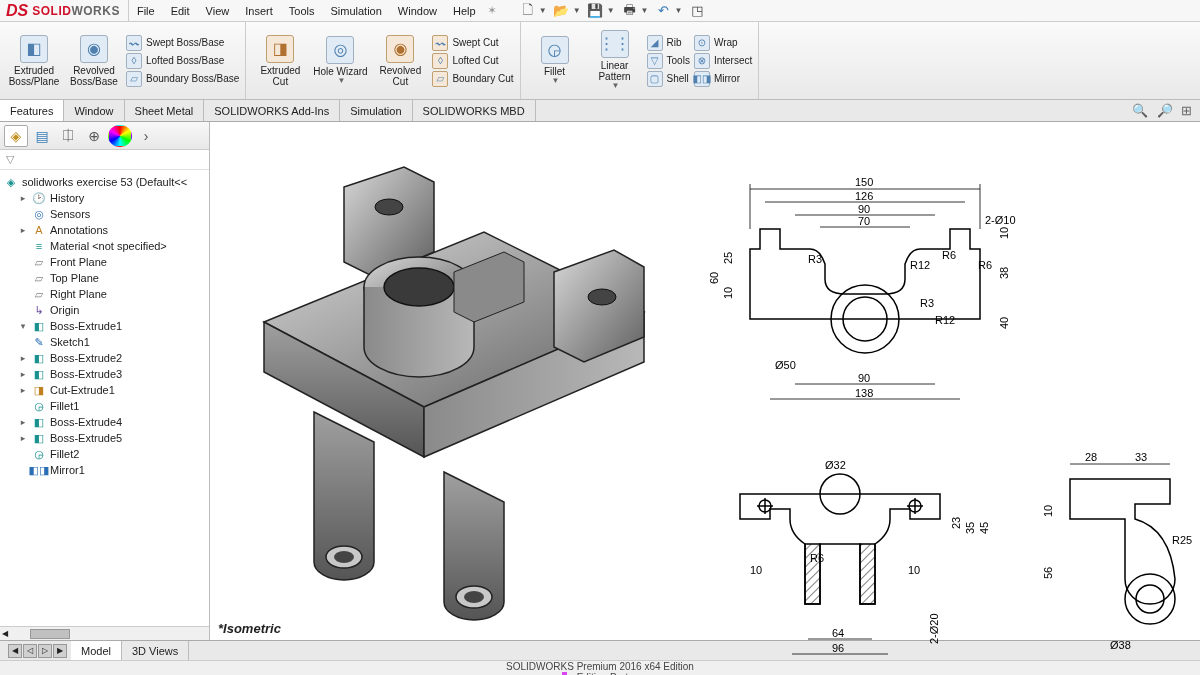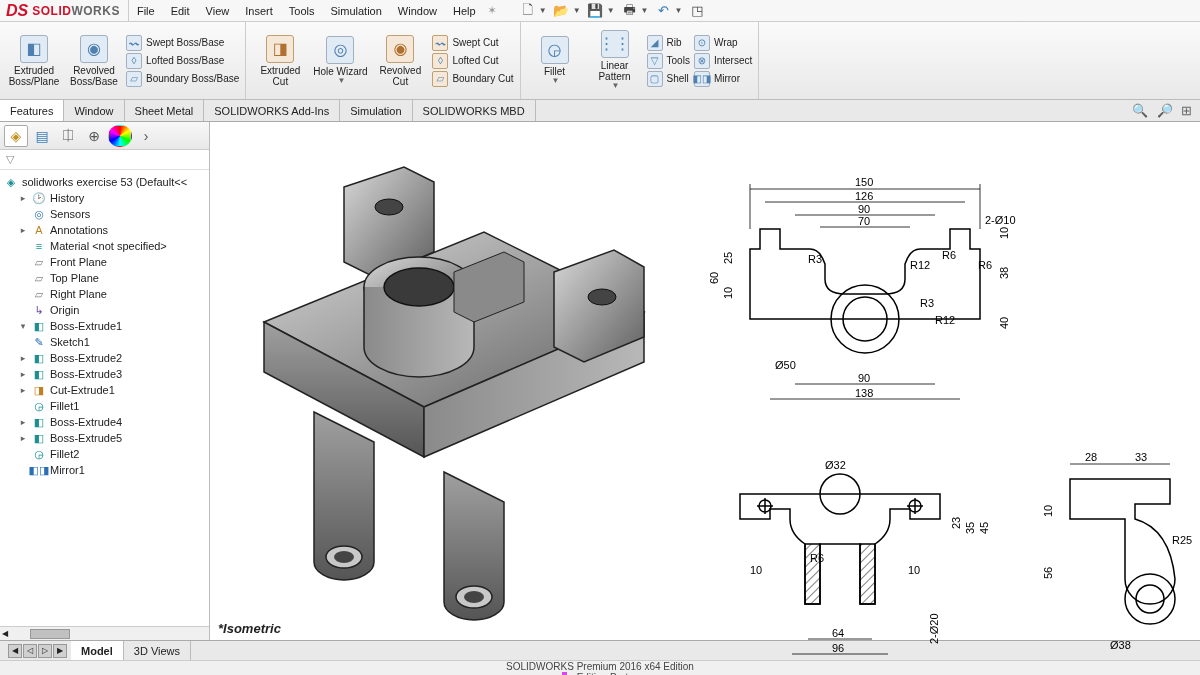--- a/index.html
+++ b/index.html
@@ -60,21 +60,21 @@
 svg{overflow:visible;}
 .dim-text{font-size:11px;fill:#000;}
 .dim-line{stroke:#000;stroke-width:0.8;}
 .part-line{stroke:#000;stroke-width:1.5;fill:none;}
 .hatch{fill:url(#hatch);stroke:#000;stroke-width:1.5;}
 
 .bottom-tabs{height:20px;background:#e9e9e9;border-top:1px solid #aaa;display:flex;align-items:stretch;padding-left:4px;}
 .bt-nav{display:flex;align-items:center;gap:1px;padding:0 4px;}
 .bt-nav span{width:14px;height:14px;background:#d0d0d0;border:1px solid #999;display:inline-flex;align-items:center;justify-content:center;font-size:8px;}
 .btab{padding:2px 10px;border-right:1px solid #bbb;font-size:11px;display:flex;align-items:center;}
-.btab.active{background:#fff;font-weight:700;}
+.btab.active{background:#fff;font-weight:400;}
 
 .statusbar{height:25px;background:#f0f0f0;border-top:1px solid #ccc;display:flex;align-items:center;padding:0 6px;font-size:10px;color:#444;flex-direction:column;}
 .statusbar .spacer{flex:1;}
 .status-seg{border-left:5px solid #d946ef;padding:0 10px;height:100%;display:flex;align-items:center;}
 
 .iso-part{position:absolute;left:14px;top:20px;width:430px;height:480px;}
 </style>
 </head>
 <body>
 

